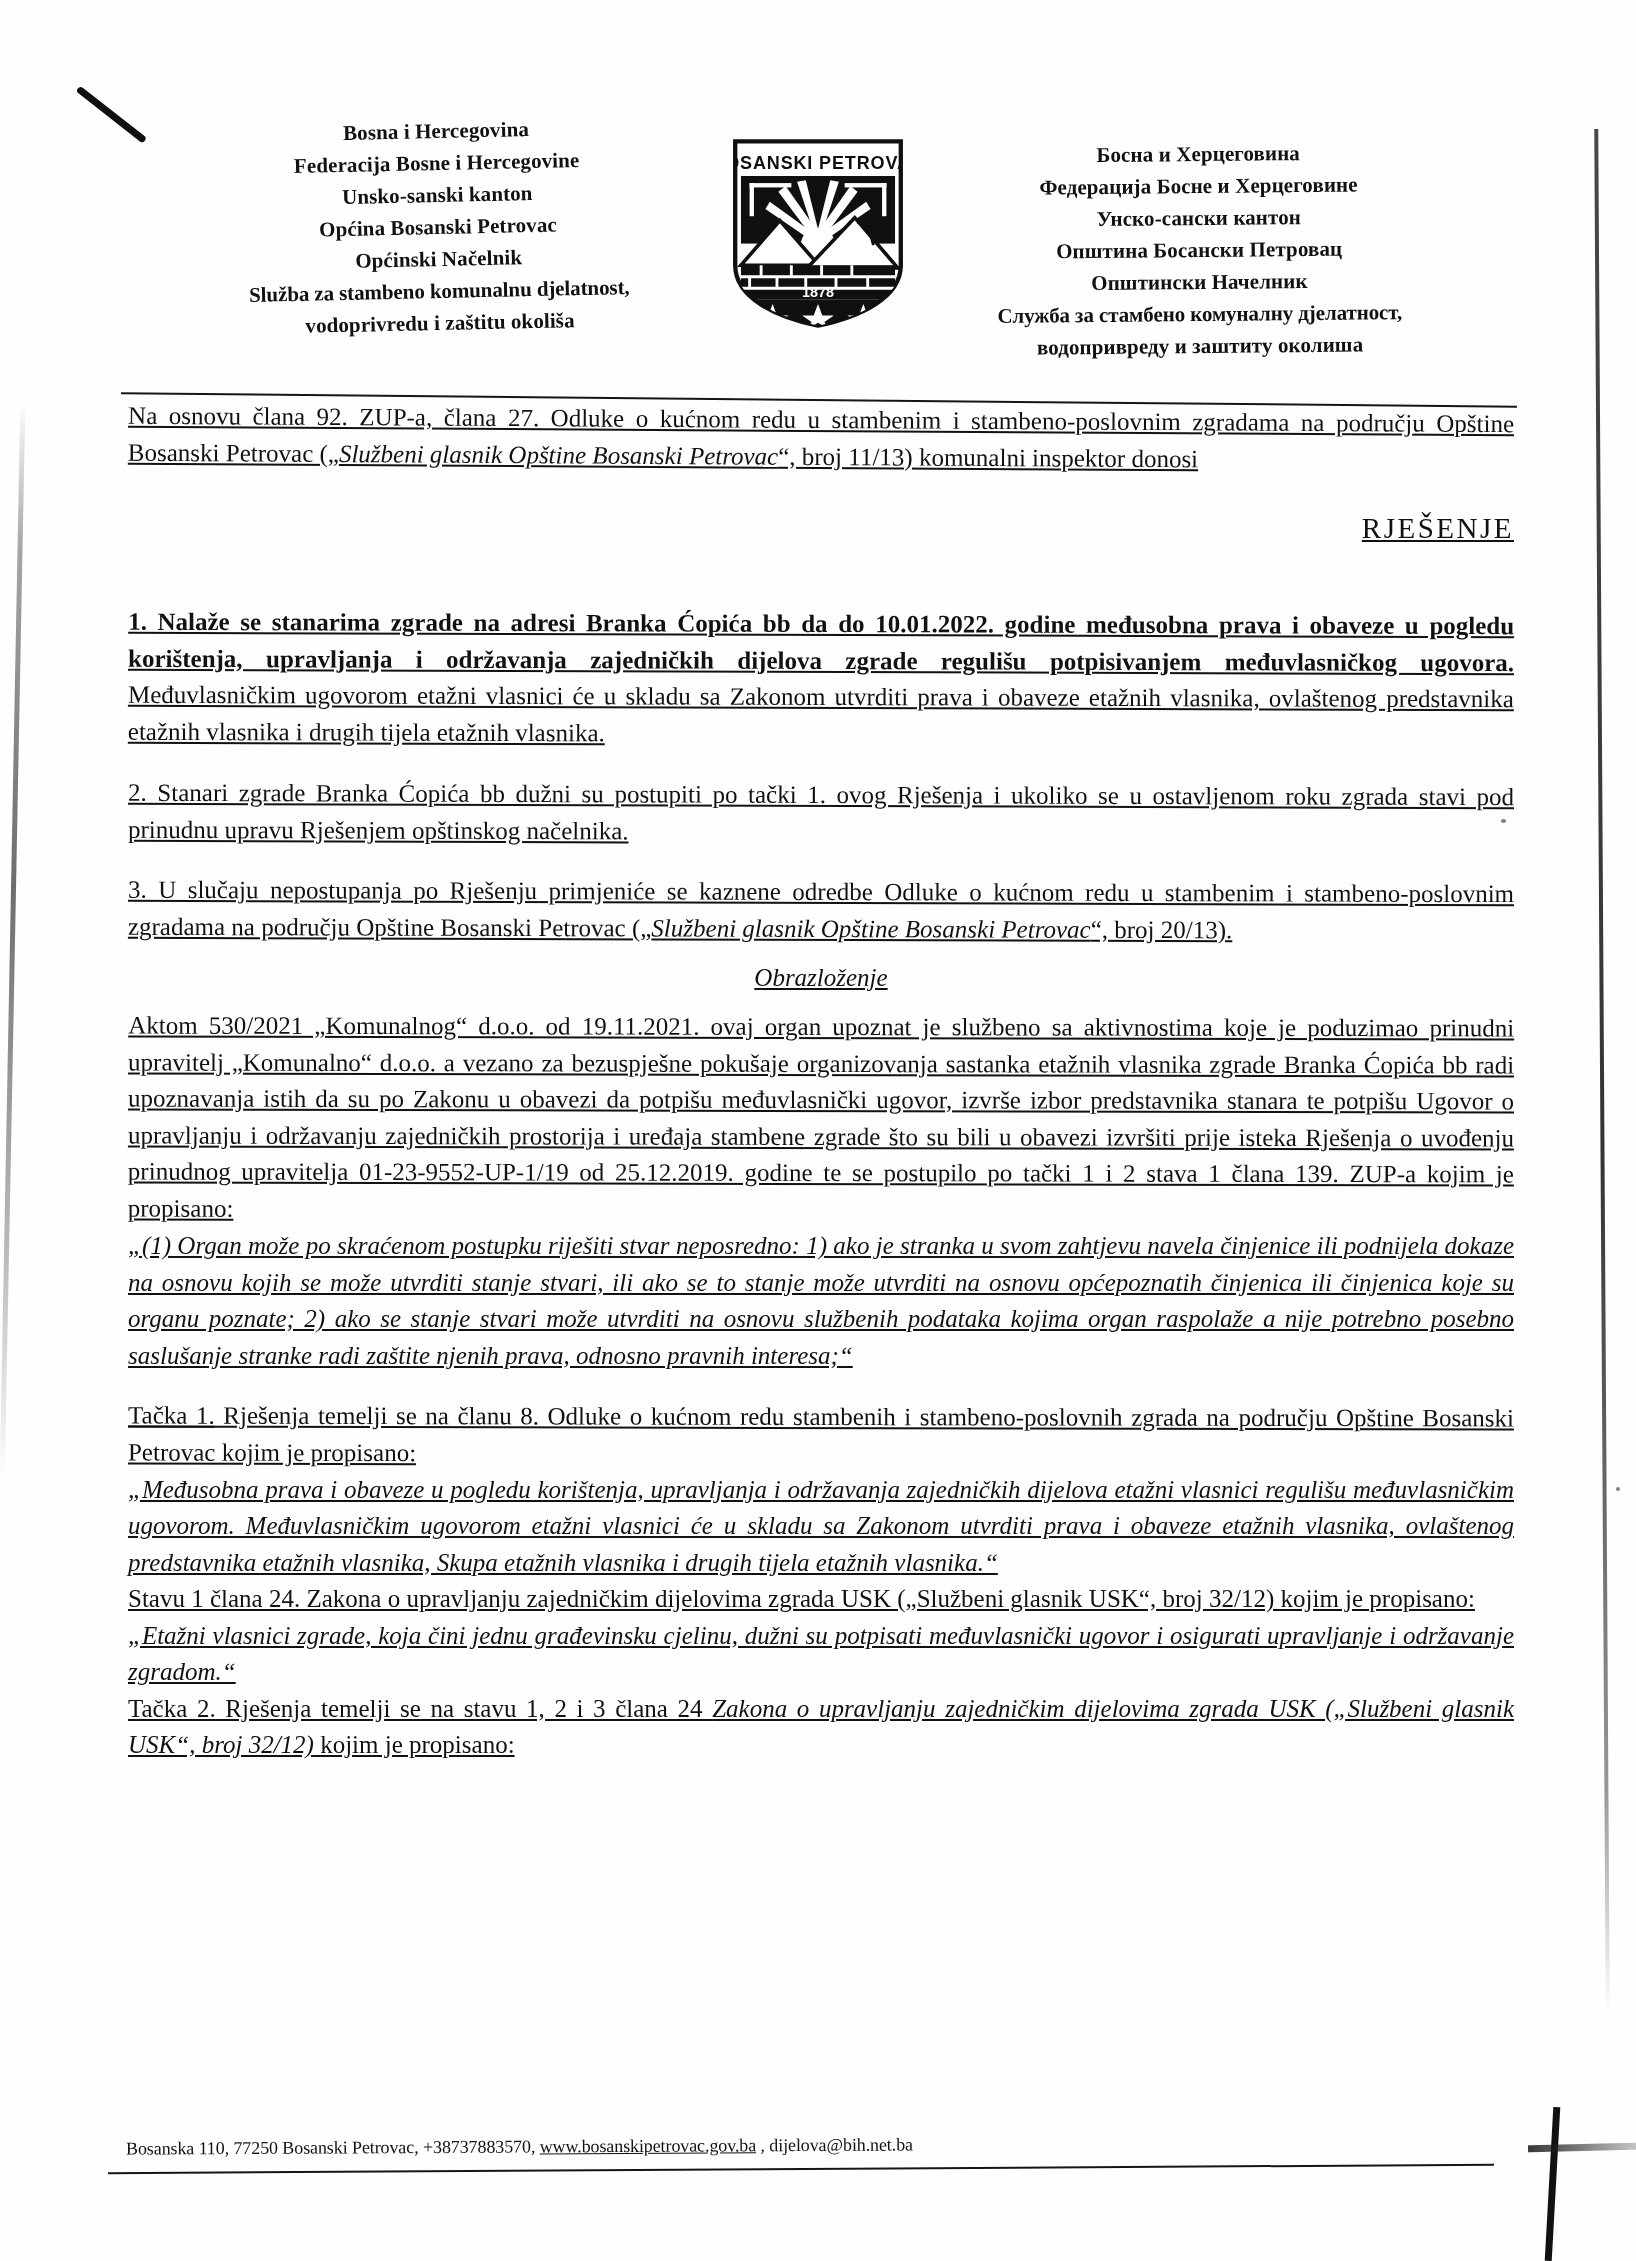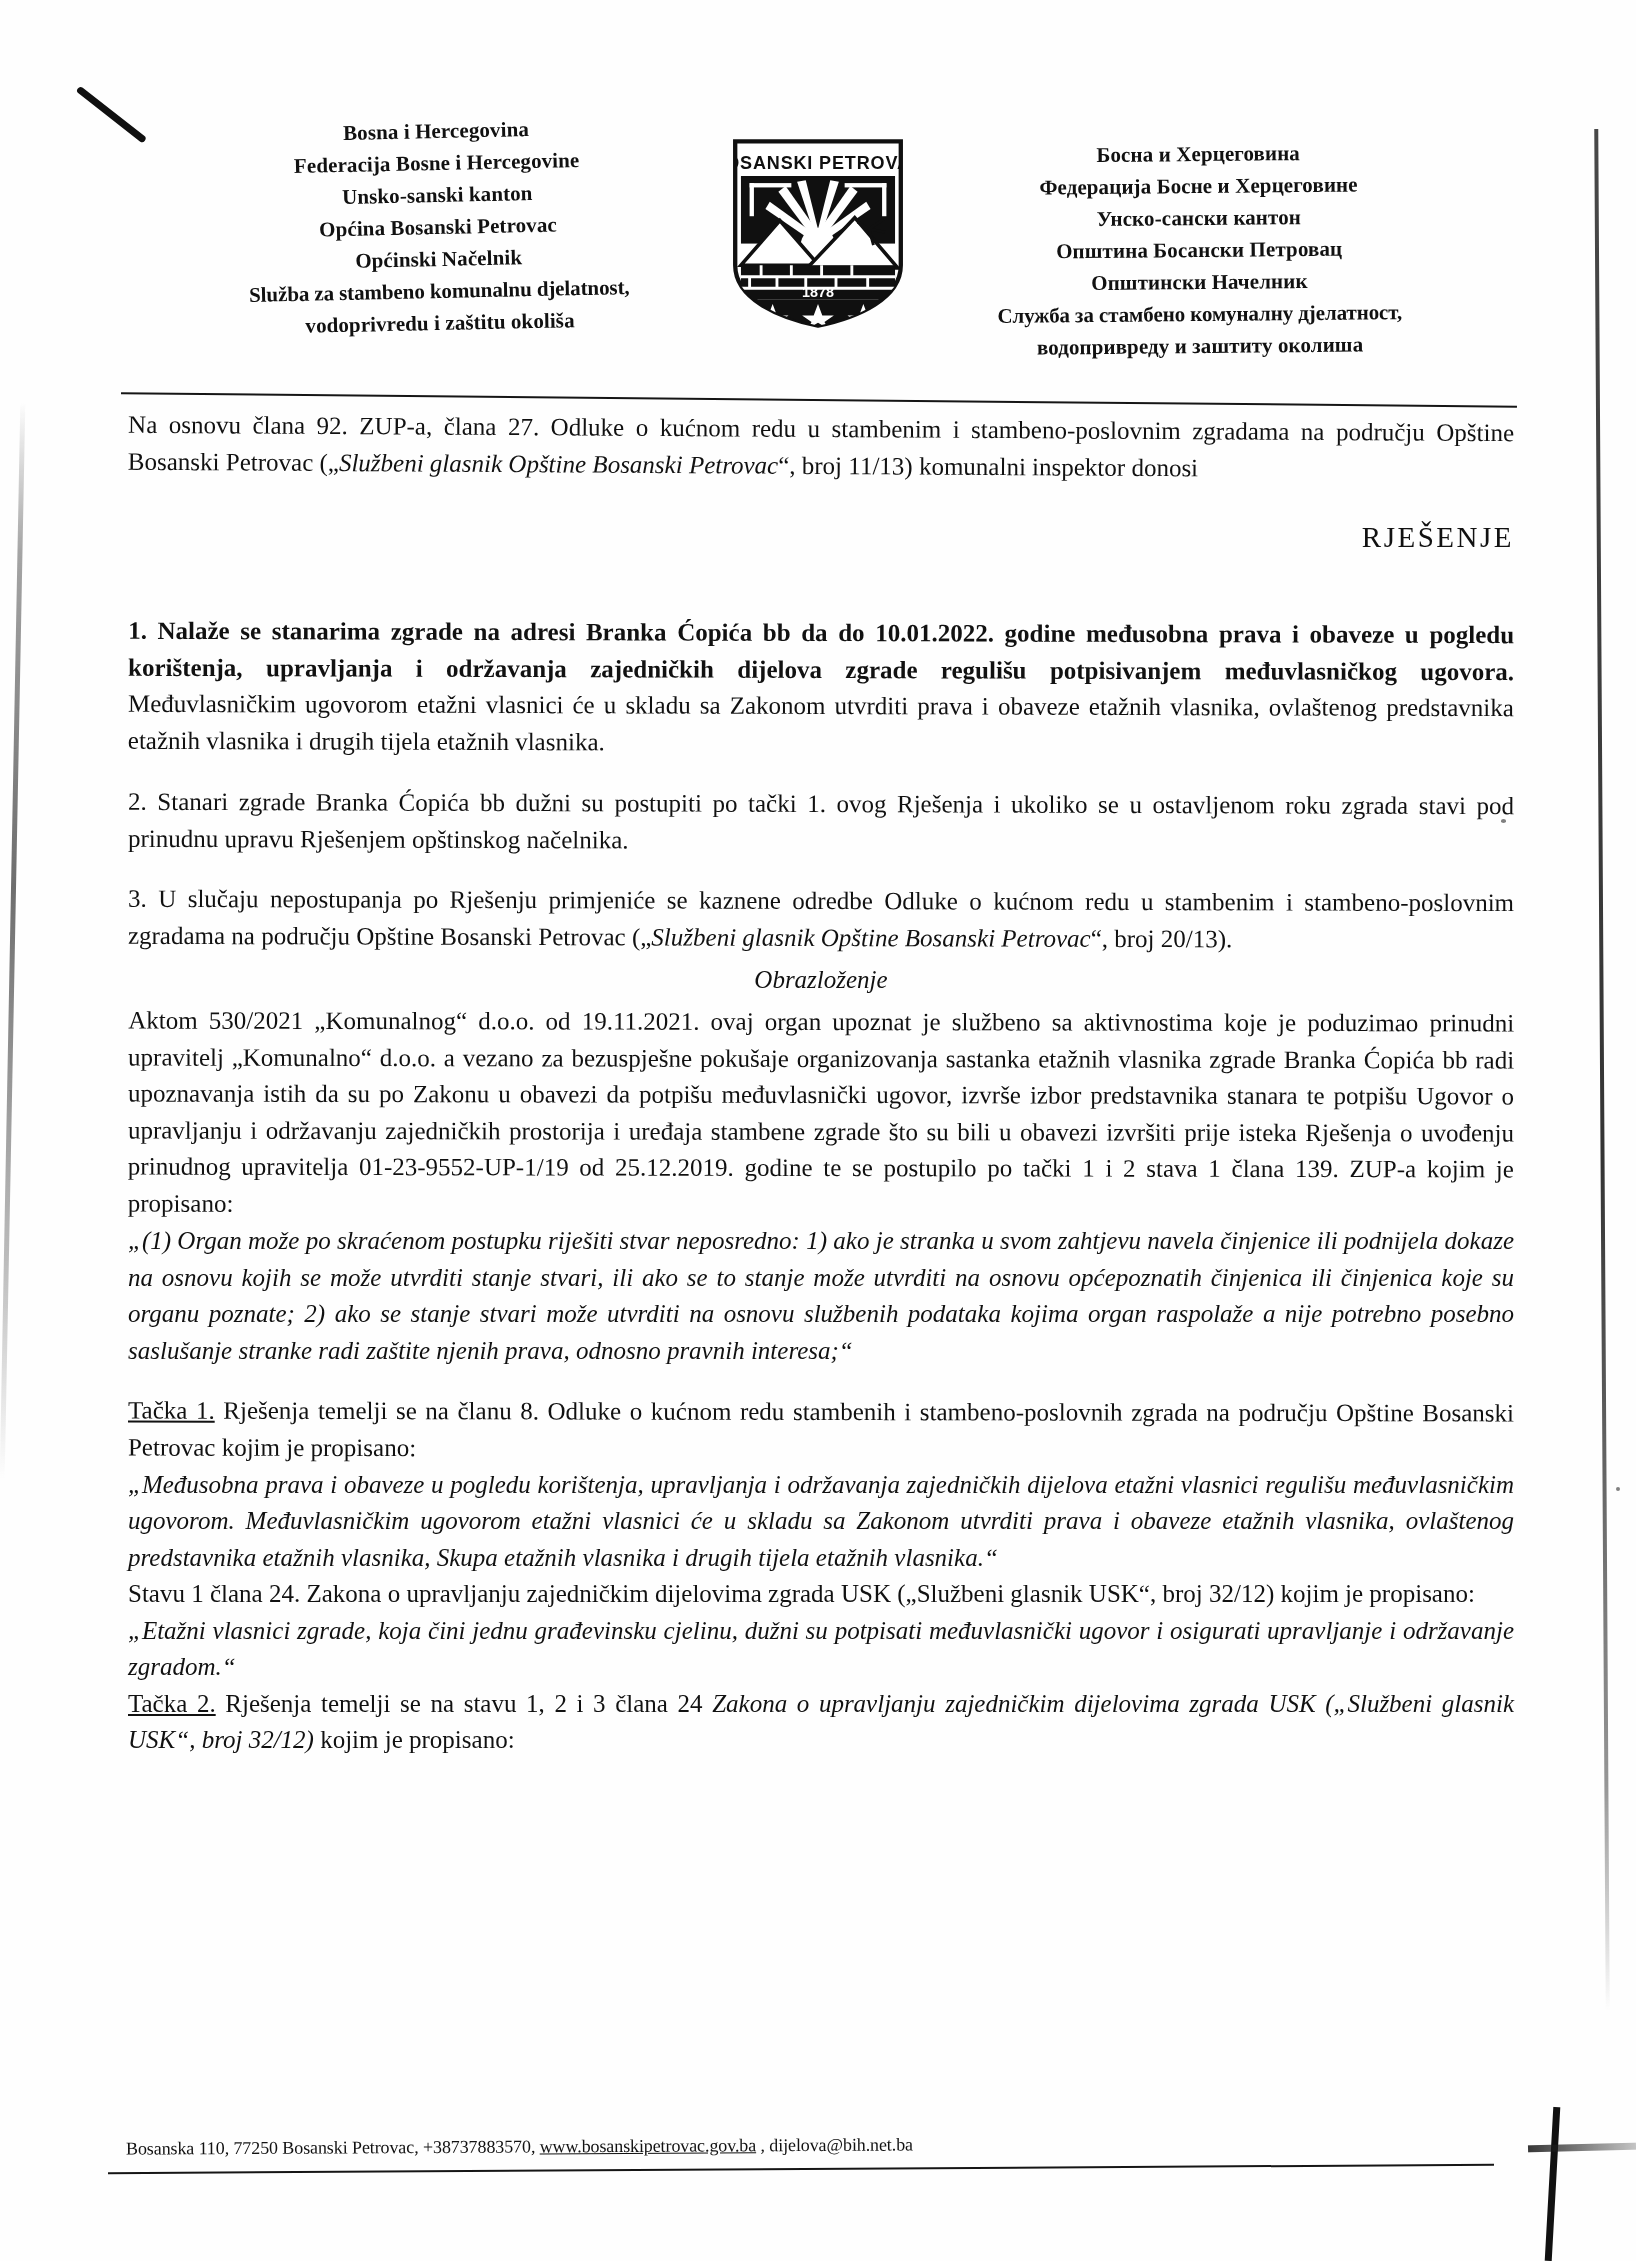--- a/index.html
+++ b/index.html
@@ -135,22 +135,23 @@
     width: 1386px;
     height: 0;
     border-bottom: 2.9px solid #151515;
     transform: rotate(-0.35deg);
   }
 
   
   .body {
     position: absolute;
     left: 128px;
-    top: 411px;
+    top: 402px;
     width: 1386px;
+    text-decoration: underline;
   }
   .body p {
     margin: 0;
     font-size: 25px;
     line-height: 1.46;
     text-align: justify;
     text-justify: inter-word;
   }
   .p-intro { transform: rotate(0.35deg); }
   .gap-m  { height: 24.4px; }
@@ -160,21 +161,21 @@
     text-align: right;
     font-size: 29px;
     letter-spacing: 2.5px;
     margin: 0;
     font-weight: normal;
   }
   .section-head {
     text-align: center;
     font-style: italic;
     font-size: 25px;
-    margin: 10px;
+    margin: 17px;
     font-weight: normal;
   }
 
   .b { font-weight: bold; }
   .i { font-style: italic; }
   .u { text-decoration: underline; text-underline-offset: 2.2px; }
 
   .tight { line-height: 1.40; }
   .skew-a { transform: rotate(0.18deg); }
   .skew-b { transform: rotate(0.12deg); }

